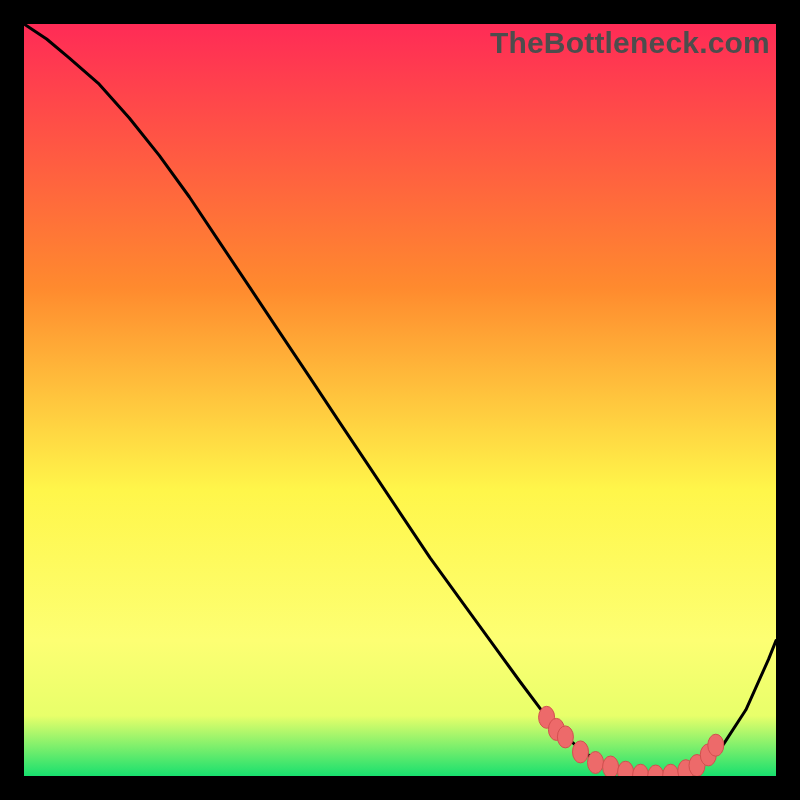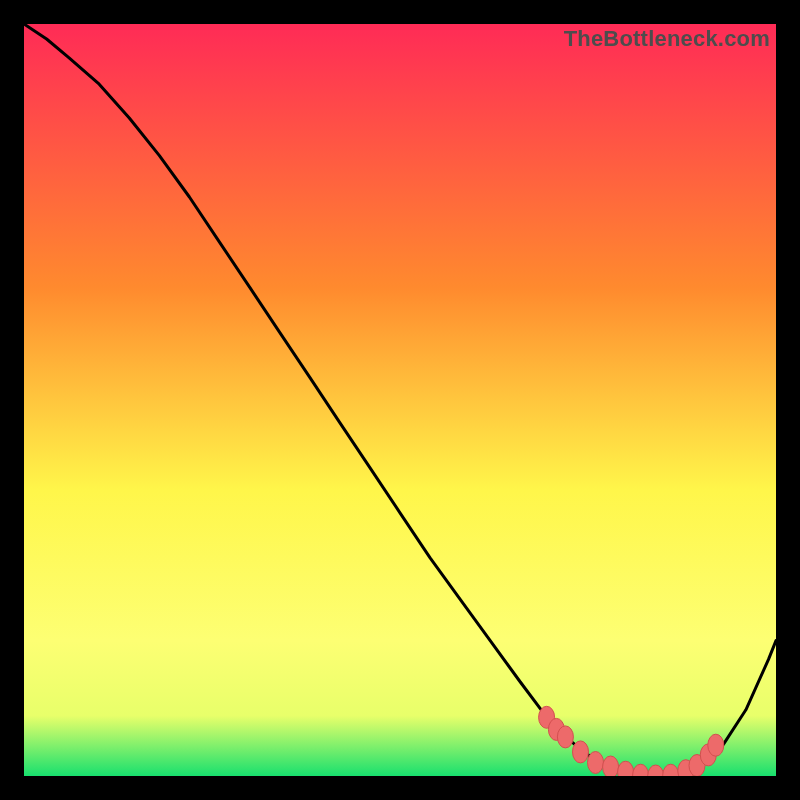--- a/index.html
+++ b/index.html
@@ -23,21 +23,21 @@
     left: 0;
     top: 0;
     width: 752px;
     height: 752px;
   }
   .watermark {
     position: absolute;
     top: 2px;
     right: 6px;
     font-family: Arial, Helvetica, sans-serif;
-    font-size: 22px;
+    font-size: 30px;
     font-weight: 600;
     color: #4d4d4d;
     letter-spacing: 0.2px;
     user-select: none;
   }
   svg { display: block; }
 </style>
 </head>
 <body>
 

